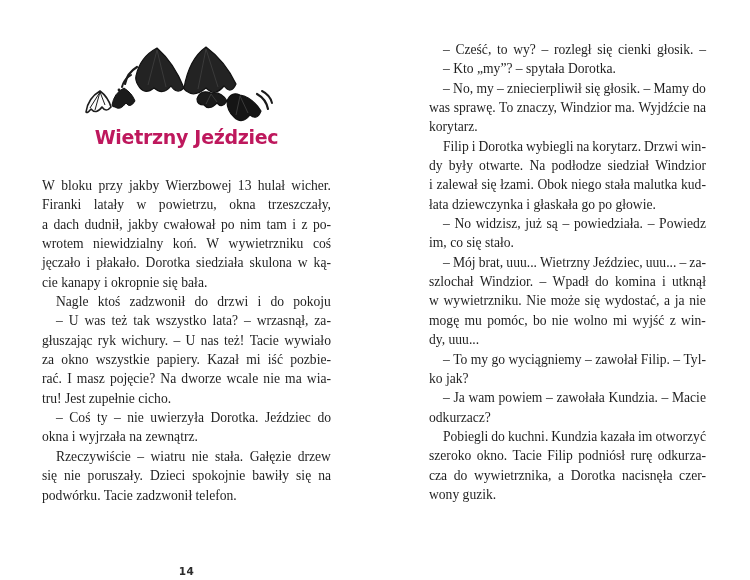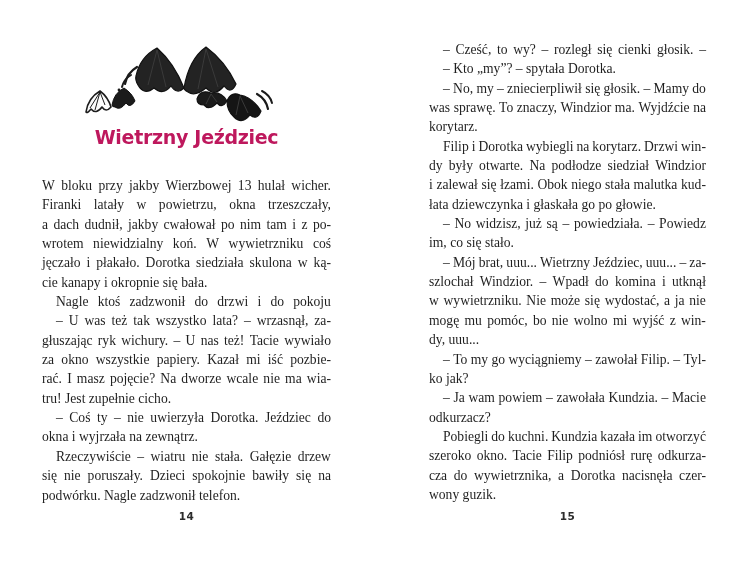--- a/index.html
+++ b/index.html
@@ -39,21 +39,21 @@
   .line {
     display:flex;
     justify-content:space-between;
     white-space:pre;
     height:19.35px;
   }
   .line.last  { display:block; }
   .line.first { padding-left:14px; }
 
   .pagenum {
-    position:absolute; top:510px; left:0; width:100%;
+    position:absolute; top:565px; left:0; width:100%;
     text-align:center;
     font-family:"DejaVu Sans", sans-serif;
     font-weight:bold;
     font-size:10.5px;
     letter-spacing:0.5px;
     color:#2c2c2c;
   }
 </style>
 </head>
 <body>
@@ -98,21 +98,21 @@
       <div class="line first"><span>Nagle</span><span>ktoś</span><span>zadzwonił</span><span>do</span><span>drzwi</span><span>i</span><span>do</span><span>pokoju</span></div>
       <div class="line first"><span>–</span><span>U</span><span>was</span><span>też</span><span>tak</span><span>wszystko</span><span>lata?</span><span>–</span><span>wrzasnął,</span><span>za-</span></div>
       <div class="line"><span>głuszając</span><span>ryk</span><span>wichury.</span><span>–</span><span>U</span><span>nas</span><span>też!</span><span>Tacie</span><span>wywiało</span></div>
       <div class="line"><span>za</span><span>okno</span><span>wszystkie</span><span>papiery.</span><span>Kazał</span><span>mi</span><span>iść</span><span>pozbie-</span></div>
       <div class="line"><span>rać.</span><span>I</span><span>masz</span><span>pojęcie?</span><span>Na</span><span>dworze</span><span>wcale</span><span>nie</span><span>ma</span><span>wia-</span></div>
       <div class="line last">tru! Jest zupełnie cicho.</div>
       <div class="line first"><span>–</span><span>Coś</span><span>ty</span><span>–</span><span>nie</span><span>uwierzyła</span><span>Dorotka.</span><span>Jeździec</span><span>do</span></div>
       <div class="line last">okna i wyjrzała na zewnątrz.</div>
       <div class="line first"><span>Rzeczywiście</span><span>–</span><span>wiatru</span><span>nie</span><span>stała.</span><span>Gałęzie</span><span>drzew</span></div>
       <div class="line"><span>się</span><span>nie</span><span>poruszały.</span><span>Dzieci</span><span>spokojnie</span><span>bawiły</span><span>się</span><span>na</span></div>
-      <div class="line last">podwórku. Nagle zadzwonił telefon.</div>
+      <div class="line last">podwórku. Tacie zadzwonił telefon.</div>
     </div>
 
   <div class="pagenum">14</div>
 </div>
 
 <div id="right-page" class="page">
   <div class="column">
       <div class="line first"><span>–</span><span>Cześć,</span><span>to</span><span>wy?</span><span>–</span><span>rozległ</span><span>się</span><span>cienki</span><span>głosik.</span><span>–</span></div>
       <div class="line last first">– Kto „my”? – spytała Dorotka.</div>
       <div class="line first"><span>–</span><span>No,</span><span>my</span><span>–</span><span>zniecierpliwił</span><span>się</span><span>głosik.</span><span>–</span><span>Mamy</span><span>do</span></div>
@@ -132,14 +132,13 @@
       <div class="line first"><span>–</span><span>To</span><span>my</span><span>go</span><span>wyciągniemy</span><span>–</span><span>zawołał</span><span>Filip.</span><span>–</span><span>Tyl-</span></div>
       <div class="line last">ko jak?</div>
       <div class="line first"><span>–</span><span>Ja</span><span>wam</span><span>powiem</span><span>–</span><span>zawołała</span><span>Kundzia.</span><span>–</span><span>Macie</span></div>
       <div class="line last">odkurzacz?</div>
       <div class="line first"><span>Pobiegli</span><span>do</span><span>kuchni.</span><span>Kundzia</span><span>kazała</span><span>im</span><span>otworzyć</span></div>
       <div class="line"><span>szeroko</span><span>okno.</span><span>Tacie</span><span>Filip</span><span>podniósł</span><span>rurę</span><span>odkurza-</span></div>
       <div class="line"><span>cza</span><span>do</span><span>wywietrznika,</span><span>a</span><span>Dorotka</span><span>nacisnęła</span><span>czer-</span></div>
       <div class="line last">wony guzik.</div>
     </div>
 
-  <div class="pagenum">15</div>
 </div>
 
 </body></html>

